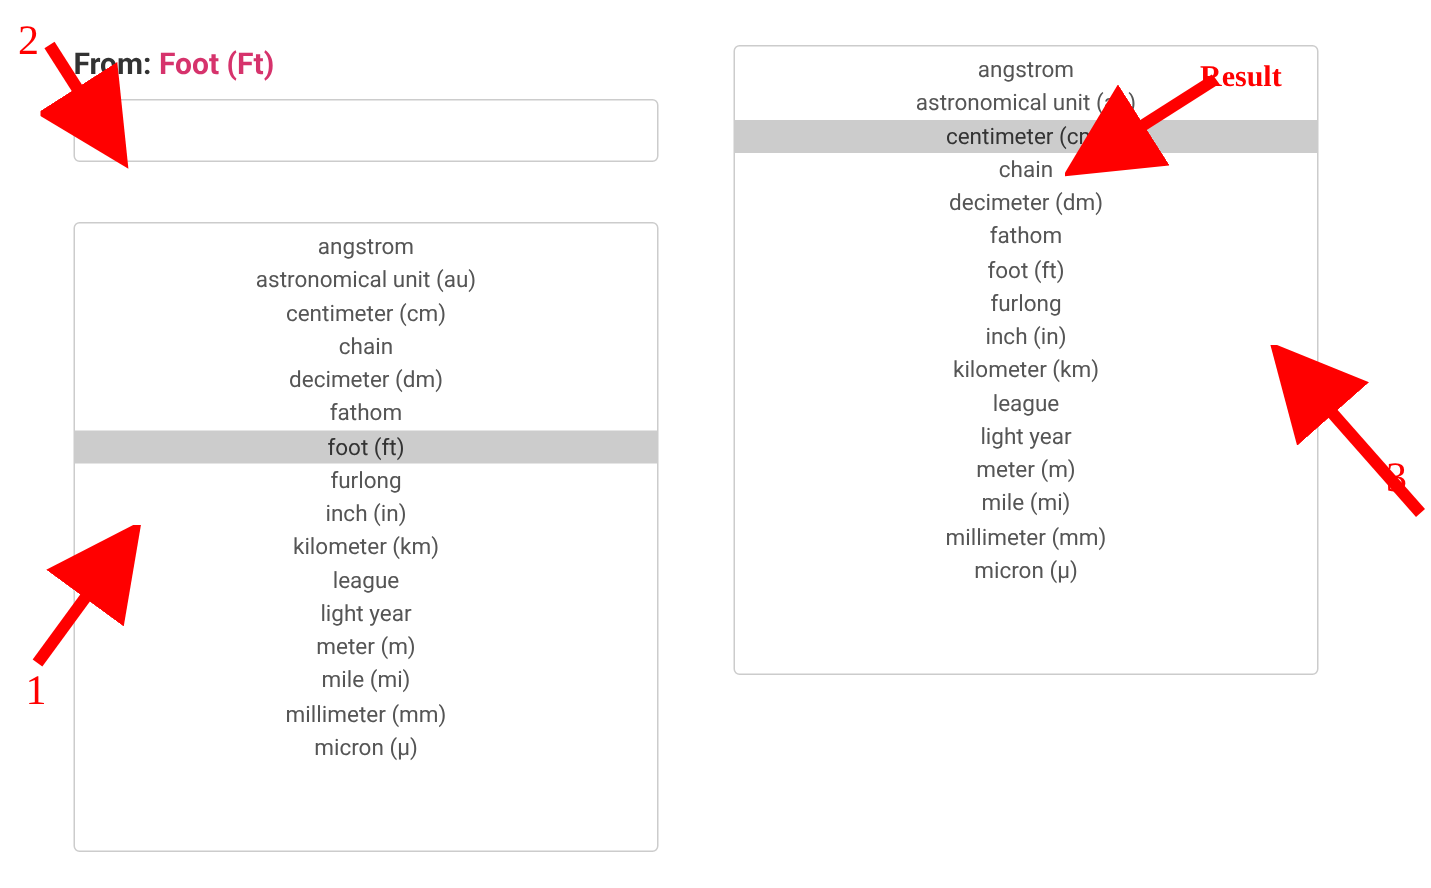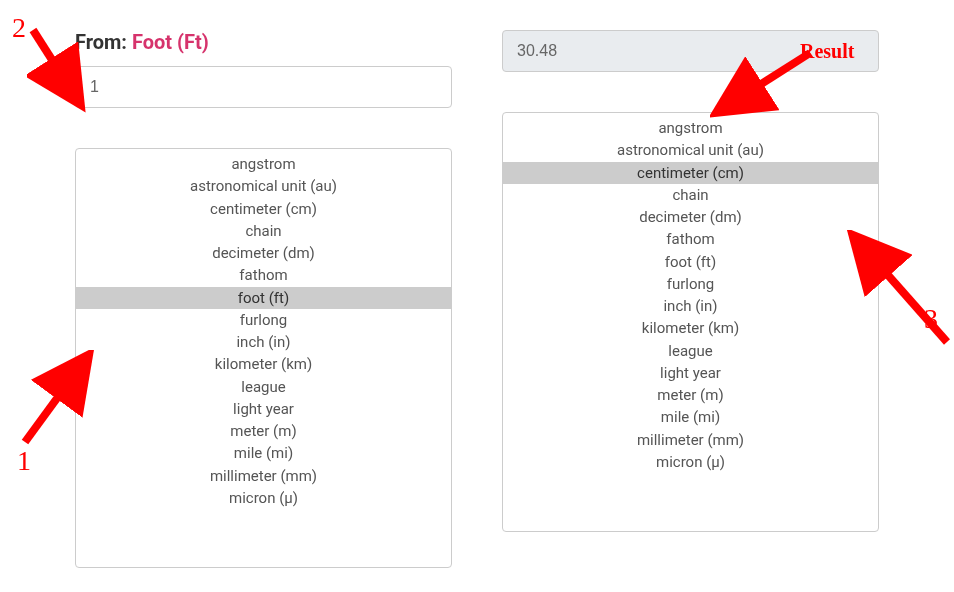--- a/index.html
+++ b/index.html
@@ -11,21 +11,21 @@
       font-family: -apple-system, BlinkMacSystemFont, "Segoe UI", Roboto, "Helvetica Neue", Arial, sans-serif;
       background: #fff;
       width: 954px;
       height: 592px;
       position: relative;
       overflow: hidden;
     }
     .container {
       display: flex;
       gap: 50px;
-      padding: 30px 75px 0 75px;
+      padding: 30px 75px 0 49px;
     }
     .column {
       flex: 1;
       display: flex;
       flex-direction: column;
     }
     .label-row {
       font-size: 20px;
       font-weight: 700;
       color: #333;
@@ -126,21 +126,20 @@
         <div class="list-item">league</div>
         <div class="list-item">light year</div>
         <div class="list-item">meter (m)</div>
         <div class="list-item">mile (mi)</div>
         <div class="list-item">millimeter (mm)</div>
         <div class="list-item">micron (µ)</div>
       </div>
   </div>
 
   <div class="column">
-    <input class="input-box readonly" type="text" readonly="" value="30.48" style="">
     <div class="listbox" id="to-list">
         <div class="list-item">angstrom</div>
         <div class="list-item">astronomical unit (au)</div>
         <div class="list-item selected">centimeter (cm)</div>
         <div class="list-item">chain</div>
         <div class="list-item">decimeter (dm)</div>
         <div class="list-item">fathom</div>
         <div class="list-item">foot (ft)</div>
         <div class="list-item">furlong</div>
         <div class="list-item">inch (in)</div>

